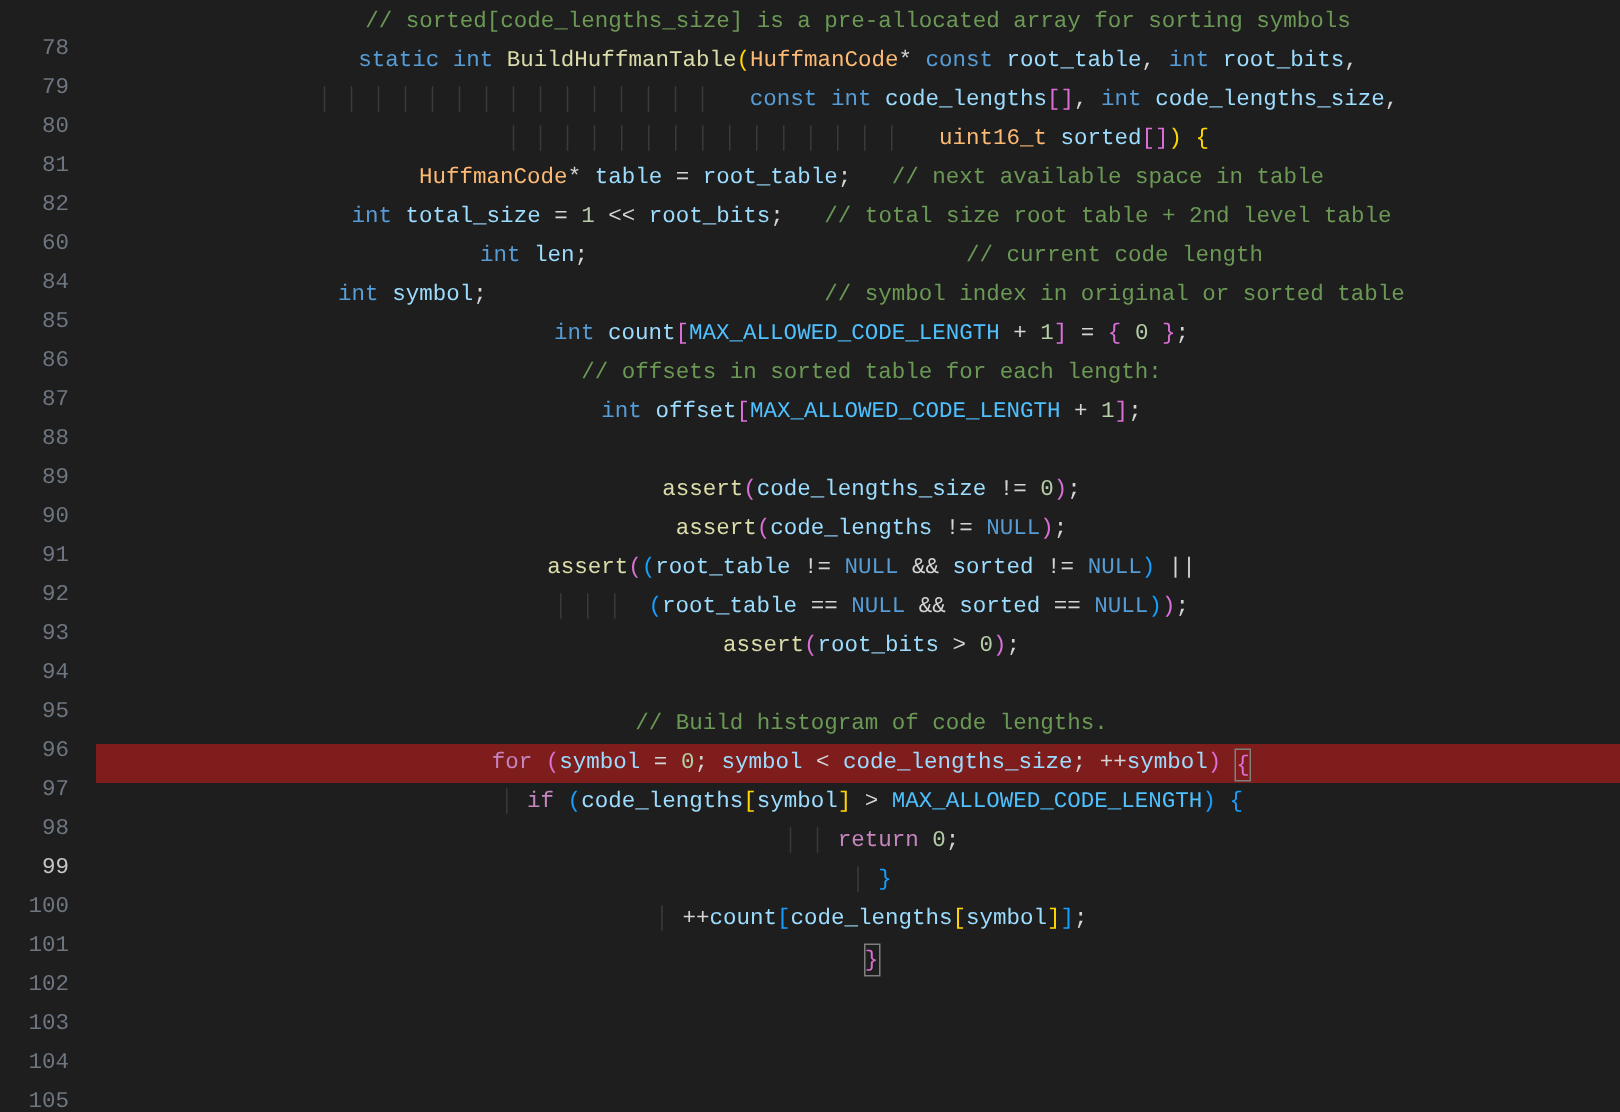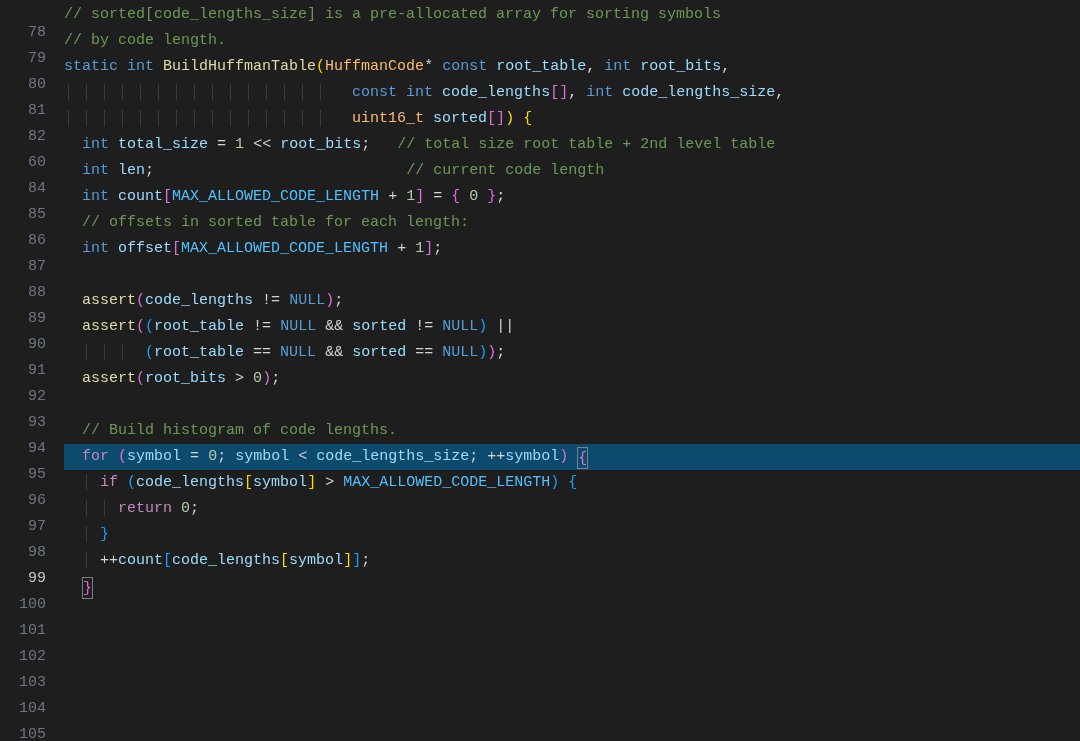--- a/index.html
+++ b/index.html
@@ -33,22 +33,23 @@
   .code {
     flex: 1 1 auto;
     padding-top: 2px;
     position: relative;
     overflow: hidden;
   }
   .line {
     height: 26px;
     white-space: pre;
     position: relative;
+    text-align: center;
   }
-  .line.current { background: #0c4a6e; }
+  .line.current { background: #7f1d1d; }
   .line.marked::before {
     
     content: "";
     position: absolute;
     left: -8px;
     top: 2px;
     width: 4px;
     height: 22px;
     background: repeating-linear-gradient(
       135deg,
@@ -108,43 +109,45 @@
     <div class="ln">102</div>
     <div class="ln">103</div>
     <div class="ln">104</div>
     <div class="ln">105</div>
   </div>
 
   <div class="code">
 
 <div class="line"><span class="t-comment">// sorted[code_lengths_size] is a pre-allocated array for sorting symbols</span></div>
 
-<div class="line"><span class="t-comment">// by code length.</span></div>
 
 <div class="line"><span class="t-keyword">static</span> <span class="t-keyword">int</span> <span class="t-func">BuildHuffmanTable</span><span class="t-paren-y">(</span><span class="t-type">HuffmanCode</span><span class="t-op">*</span> <span class="t-keyword">const</span> <span class="t-param">root_table</span><span class="t-punc">,</span> <span class="t-keyword">int</span> <span class="t-param">root_bits</span><span class="t-punc">,</span></div>
 
 <div class="line"><span class="ig">│ │ │ │ │ │ │ │ │ │ │ │ │ │ │   </span><span class="t-keyword">const</span> <span class="t-keyword">int</span> <span class="t-param">code_lengths</span><span class="t-paren-m">[</span><span class="t-paren-m">]</span><span class="t-punc">,</span> <span class="t-keyword">int</span> <span class="t-param">code_lengths_size</span><span class="t-punc">,</span></div>
 
 <div class="line"><span class="ig">│ │ │ │ │ │ │ │ │ │ │ │ │ │ │   </span><span class="t-type">uint16_t</span> <span class="t-param">sorted</span><span class="t-paren-m">[</span><span class="t-paren-m">]</span><span class="t-paren-y">)</span> <span class="t-paren-y">{</span></div>
 
+<div class="line"><span class="ig">  </span><span class="t-type">HuffmanCode</span><span class="t-op">*</span> <span class="t-var">table</span> <span class="t-op">=</span> <span class="t-var">root_table</span><span class="t-punc">;</span>   <span class="t-comment">// next available space in table</span></div>
 
 <div class="line"><span class="ig">  </span><span class="t-keyword">int</span> <span class="t-var">total_size</span> <span class="t-op">=</span> <span class="t-number">1</span> <span class="t-op">&lt;&lt;</span> <span class="t-var">root_bits</span><span class="t-punc">;</span>   <span class="t-comment">// total size root table + 2nd level table</span></div>
 
 <div class="line"><span class="ig">  </span><span class="t-keyword">int</span> <span class="t-var">len</span><span class="t-punc">;</span>                            <span class="t-comment">// current code length</span></div>
 
+<div class="line"><span class="ig">  </span><span class="t-keyword">int</span> <span class="t-var">symbol</span><span class="t-punc">;</span>                         <span class="t-comment">// symbol index in original or sorted table</span></div>
 
 
 <div class="line"><span class="ig">  </span><span class="t-keyword">int</span> <span class="t-var">count</span><span class="t-paren-m">[</span><span class="t-macro">MAX_ALLOWED_CODE_LENGTH</span> <span class="t-op">+</span> <span class="t-number">1</span><span class="t-paren-m">]</span> <span class="t-op">=</span> <span class="t-paren-m">{</span> <span class="t-number">0</span> <span class="t-paren-m">}</span><span class="t-punc">;</span></div>
 
 <div class="line"><span class="ig">  </span><span class="t-comment">// offsets in sorted table for each length:</span></div>
 
 <div class="line"><span class="ig">  </span><span class="t-keyword">int</span> <span class="t-var">offset</span><span class="t-paren-m">[</span><span class="t-macro">MAX_ALLOWED_CODE_LENGTH</span> <span class="t-op">+</span> <span class="t-number">1</span><span class="t-paren-m">]</span><span class="t-punc">;</span></div>
 
 <div class="line"></div>
 
+<div class="line"><span class="ig">  </span><span class="t-func">assert</span><span class="t-paren-m">(</span><span class="t-var">code_lengths_size</span> <span class="t-op">!=</span> <span class="t-number">0</span><span class="t-paren-m">)</span><span class="t-punc">;</span></div>
 
 <div class="line"><span class="ig">  </span><span class="t-func">assert</span><span class="t-paren-m">(</span><span class="t-var">code_lengths</span> <span class="t-op">!=</span> <span class="t-null">NULL</span><span class="t-paren-m">)</span><span class="t-punc">;</span></div>
 
 <div class="line"><span class="ig">  </span><span class="t-func">assert</span><span class="t-paren-m">(</span><span class="t-paren-b">(</span><span class="t-var">root_table</span> <span class="t-op">!=</span> <span class="t-null">NULL</span> <span class="t-op">&amp;&amp;</span> <span class="t-var">sorted</span> <span class="t-op">!=</span> <span class="t-null">NULL</span><span class="t-paren-b">)</span> <span class="t-op">||</span></div>
 
 <div class="line"><span class="ig">  │ │ │  </span><span class="t-paren-b">(</span><span class="t-var">root_table</span> <span class="t-op">==</span> <span class="t-null">NULL</span> <span class="t-op">&amp;&amp;</span> <span class="t-var">sorted</span> <span class="t-op">==</span> <span class="t-null">NULL</span><span class="t-paren-b">)</span><span class="t-paren-m">)</span><span class="t-punc">;</span></div>
 
 <div class="line"><span class="ig">  </span><span class="t-func">assert</span><span class="t-paren-m">(</span><span class="t-var">root_bits</span> <span class="t-op">&gt;</span> <span class="t-number">0</span><span class="t-paren-m">)</span><span class="t-punc">;</span></div>
 
 <div class="line"></div>

